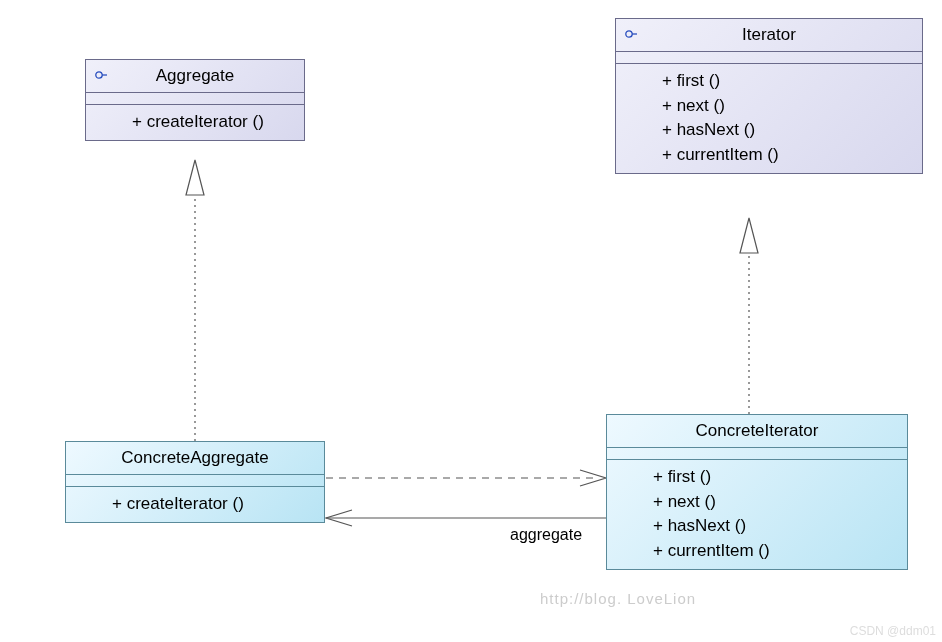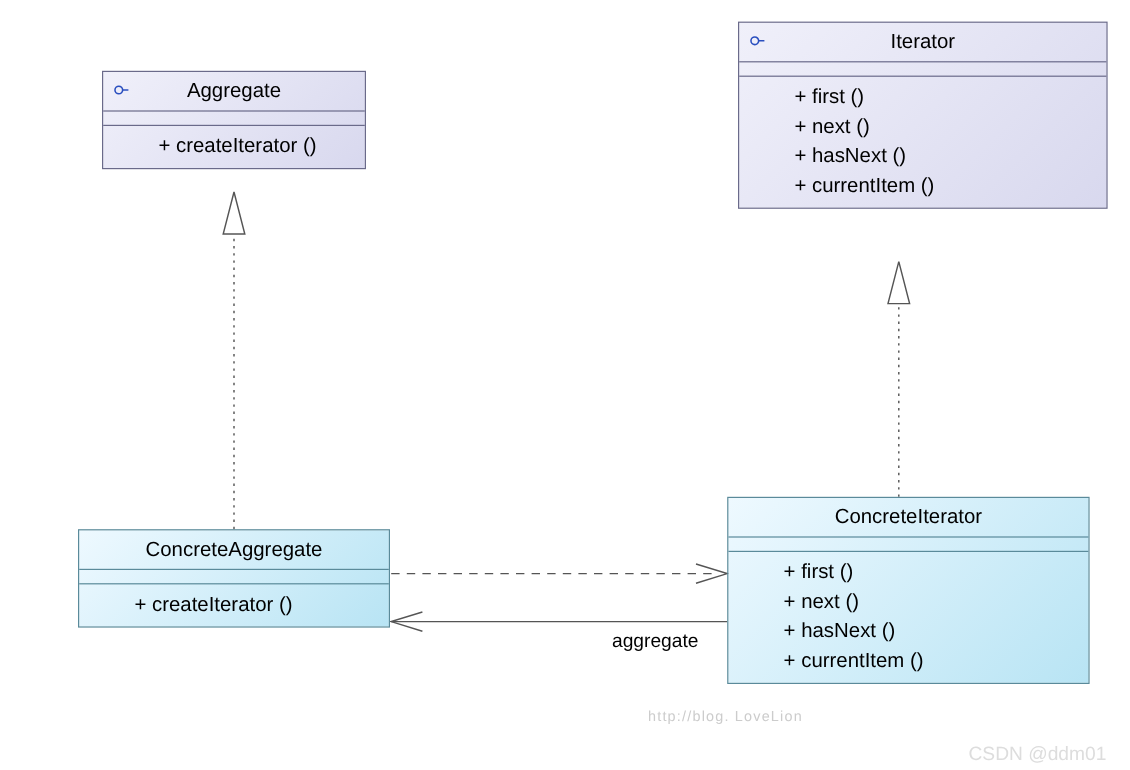--- a/index.html
+++ b/index.html
@@ -54,29 +54,29 @@
     width: 942px; height: 642px;
     pointer-events: none;
   }
   .edge-label {
     position: absolute;
     font-size: 16px;
   }
   .watermark {
     position: absolute;
     color: #ccc;
-    font-size: 12px;
+    font-size: 15px;
     letter-spacing: 1px;
   }
   .csdn {
     position: absolute;
-    right: 20px;
+    right: 6px;
     bottom: 4px;
     color: #ddd;
-    font-size: 16px;
+    font-size: 12px;
   }
 </style>
 </head>
 <body>
 
 <svg class="connector">
 
   <line x1="195" y1="441" x2="195" y2="195" stroke="#555" stroke-width="1.2" stroke-dasharray="2,4"></line>
   <polygon points="195,160 186,195 204,195" fill="#fff" stroke="#555" stroke-width="1.2"></polygon>
 

